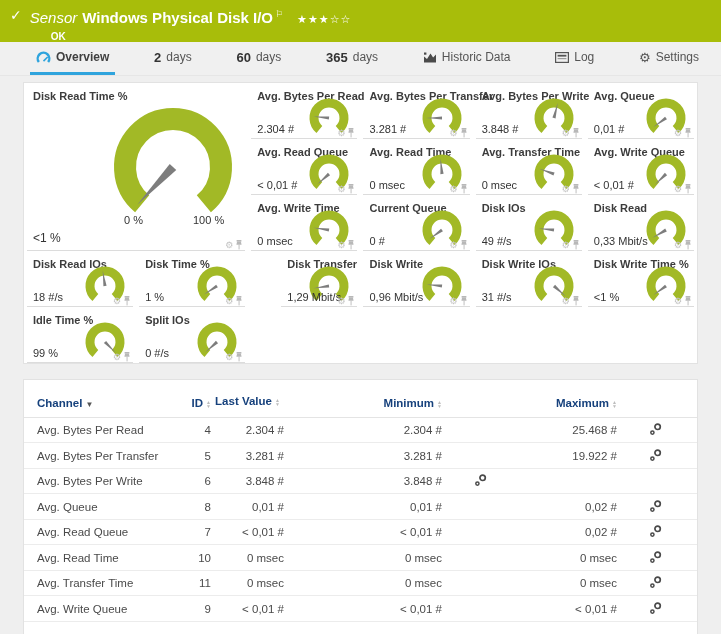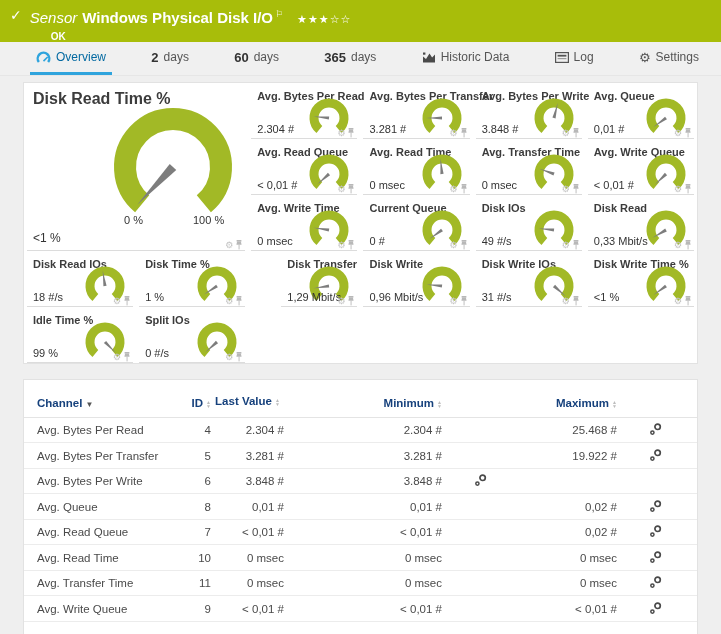--- a/index.html
+++ b/index.html
@@ -13,38 +13,38 @@
   .title-line em { font-style:italic; font-weight:normal; margin-right:5px; }
   .title-line b { font-weight:bold; }
   .title-line sup { font-size:9px; margin-left:2px; }
   .stars { font-size:11px; letter-spacing:1px; margin-left:14px; }
   .status-line { font-size:10px; font-weight:bold; margin:3px 0 0 21px; }
 
   
   .tabs { height:34px; background:#f0f0f0; display:flex; align-items:stretch; padding:0 16px 0 30px; justify-content:space-between; border-bottom:1px solid #e6e6e6; }
   .tab { display:flex; align-items:center; gap:5px; font-size:12px; color:#555; padding:0 6px; cursor:pointer; border-bottom:3px solid transparent; }
   .tab .num { font-weight:bold; color:#333; font-size:13px; }
-  .tab.active { border-bottom-color:#2fa4dd; color:#0369a1; font-weight:normal; }
+  .tab.active { border-bottom-color:#2fa4dd; color:#404040; font-weight:bold; }
   .tab .uicon { display:inline-flex; align-items:center; }
   .tab .gear-glyph { font-size:13px; color:#555; font-family:"DejaVu Sans",sans-serif; }
 
   
   .panel { position:relative; background:#fff; border:1px solid #e2e2e2; margin:0 23px; }
   .panel.gauges { margin-top:6px; height:282px; }
   .panel.channels { margin-top:15px; height:262px; overflow:hidden; }
 
   
   .ggrid { display:grid; grid-template-columns:repeat(6,1fr); grid-auto-rows:56px; height:100%; }
   .gcell { position:relative; margin:0 3px; border-bottom:1px solid #dcdcdc; overflow:visible; }
   .gcell .gtitle { position:absolute; top:7px; left:6px; font-size:11px; font-weight:bold; color:#3c3c3c; white-space:nowrap; }
   .gcell .gvalue { position:absolute; bottom:3px; left:6px; font-size:11px; color:#333; white-space:nowrap; }
   .gcell .gsvg { position:absolute; top:12px; right:5px; }
   .gcell .cicons { position:absolute; bottom:0px; right:2px; display:flex; align-items:center; gap:2px; }
   .gcell .cicons .gear-sm { font-size:9px; color:#c3c3c3; line-height:9px; font-family:"DejaVu Sans",sans-serif; }
-  .gcell.main .gtitle { font-size:16px; }
+  .gcell.main .gtitle { font-size:11px; }
   .gcell.main .gvalue { font-size:12px; bottom:5px; }
   .gcell.main .gsvg { top:14px; left:76px; right:auto; }
   .scale-label { position:absolute; font-size:11px; color:#333; }
 
   
   .thead, .trow { display:grid; grid-template-columns:140px 47px 73px 158px 175px 1fr; align-items:center; }
   .thead { padding-top:14px; padding-bottom:8px; color:#16417c; font-size:11.5px; font-weight:bold; border-bottom:1px solid #e4e4e4; align-items:end; }
   .trow { height:25.5px; font-size:11.5px; color:#4a4a4a; border-bottom:1px solid #ececec; }
   .c-channel { padding-left:13px; text-align:left; }
   .c-id,.c-last,.c-min,.c-max { text-align:right; }

